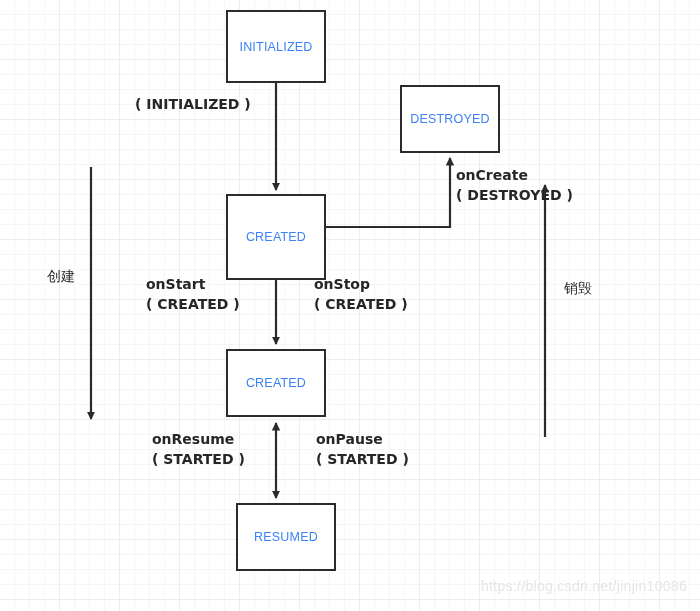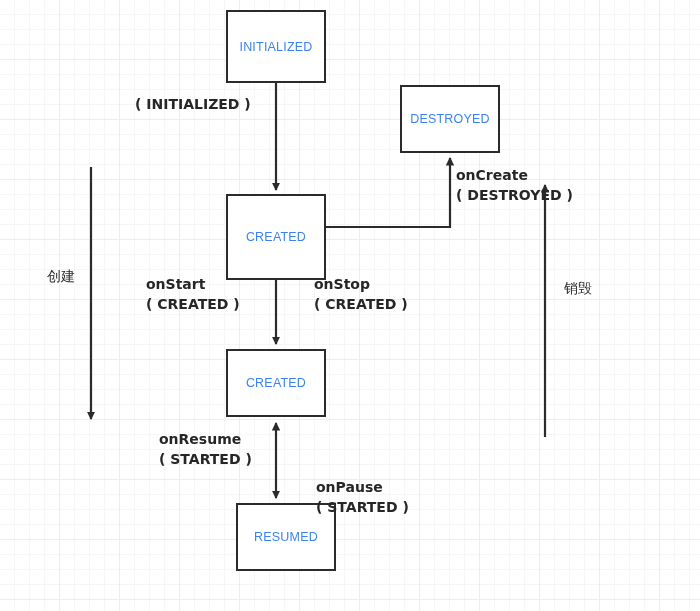--- a/index.html
+++ b/index.html
@@ -132,28 +132,29 @@
   <div class="edge-label align-left" style="left:146px; top:275px;">
     <span class="l1">onStart</span>
     <span class="l2">( CREATED )</span>
   </div>
 
   <div class="edge-label align-left" style="left:314px; top:275px;">
     <span class="l1">onStop</span>
     <span class="l2">( CREATED )</span>
   </div>
 
-  <div class="edge-label align-left" style="left:159px; top:430px;">
+  <div class="edge-label align-left" style="left:152px; top:430px;">
     <span class="l1">onResume</span>
     <span class="l2">( STARTED )</span>
   </div>
 
-  <div class="edge-label align-left" style="left:316px; top:430px;margin-top:48px;">
+  <div class="edge-label align-left" style="left:316px; top:430px;">
     <span class="l1">onPause</span>
     <span class="l2">( STARTED )</span>
   </div>
 
   <div class="side-label" style="left:47px; top:268px;">创建</div>
 
   <div class="side-label" style="left:564px; top:280px;">销毁</div>
 
+  <div class="watermark" style="left:481px; top:578px;">https://blog.csdn.net/jinjin10086</div>
 
 </div>
 
 </body></html>

